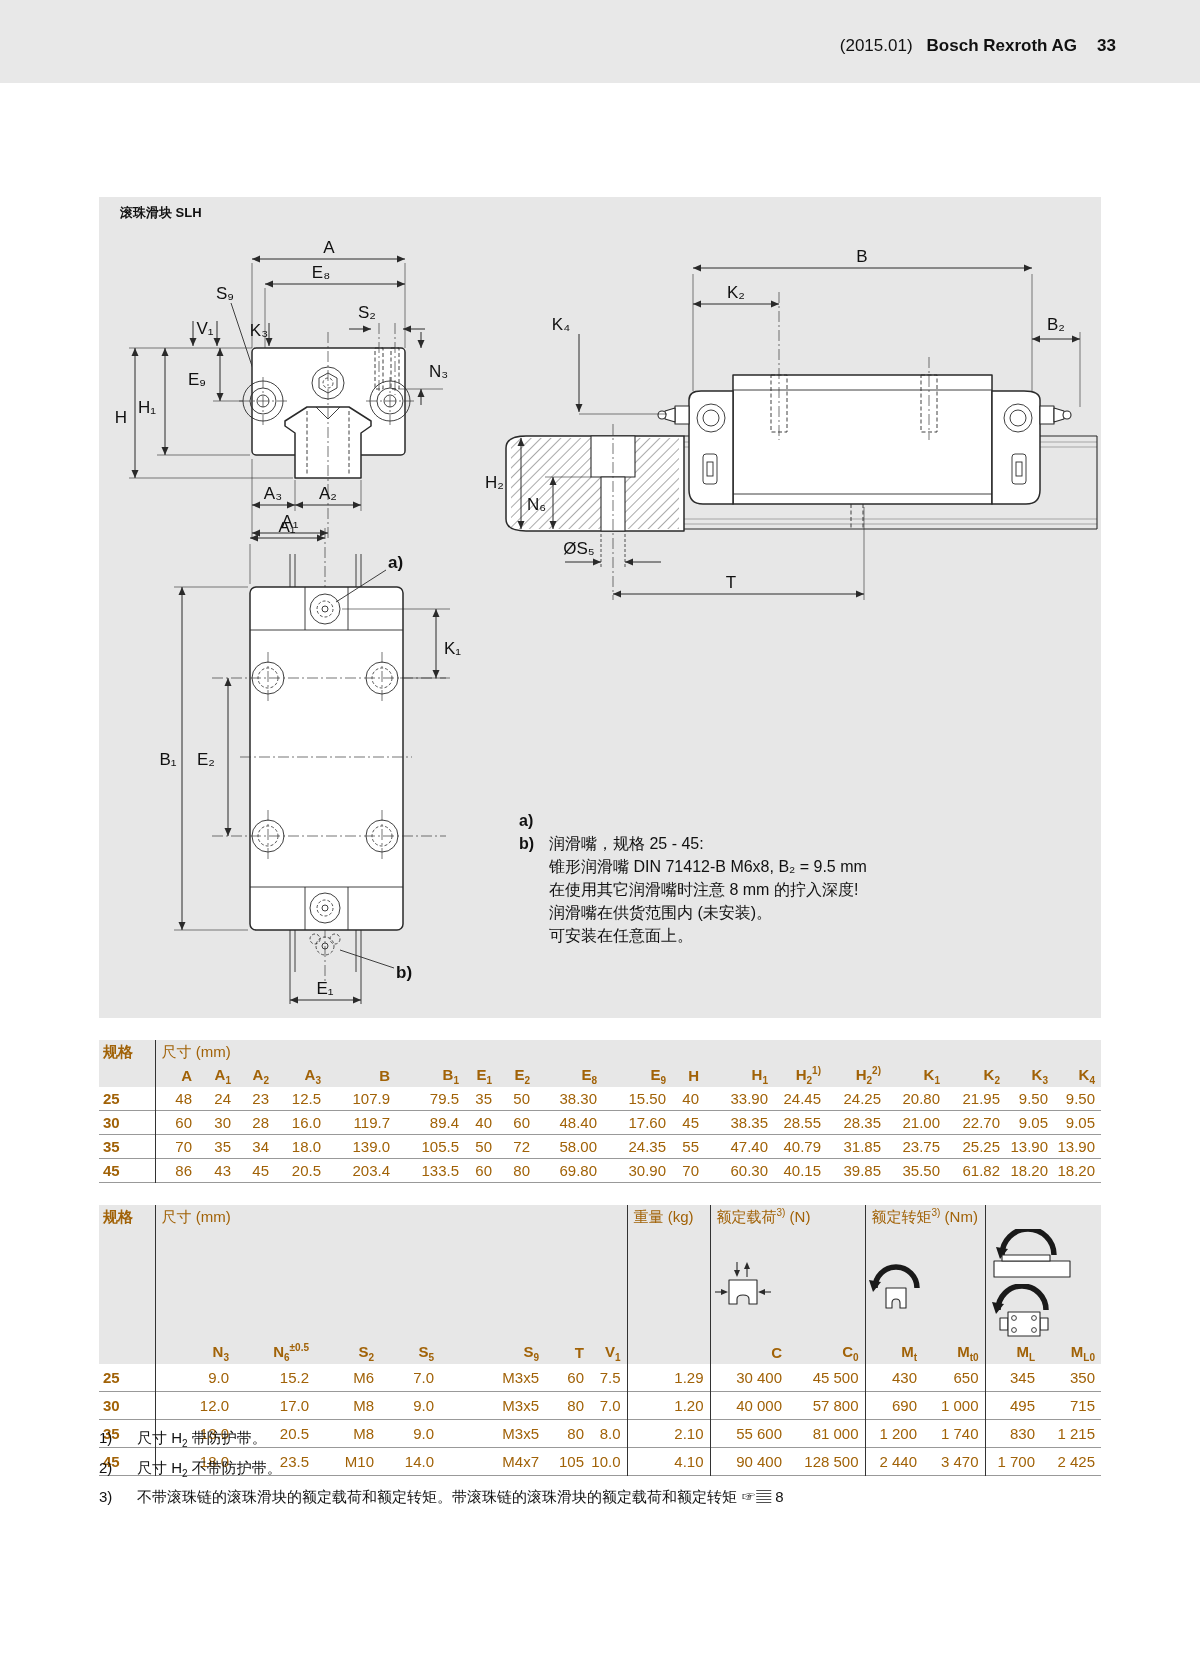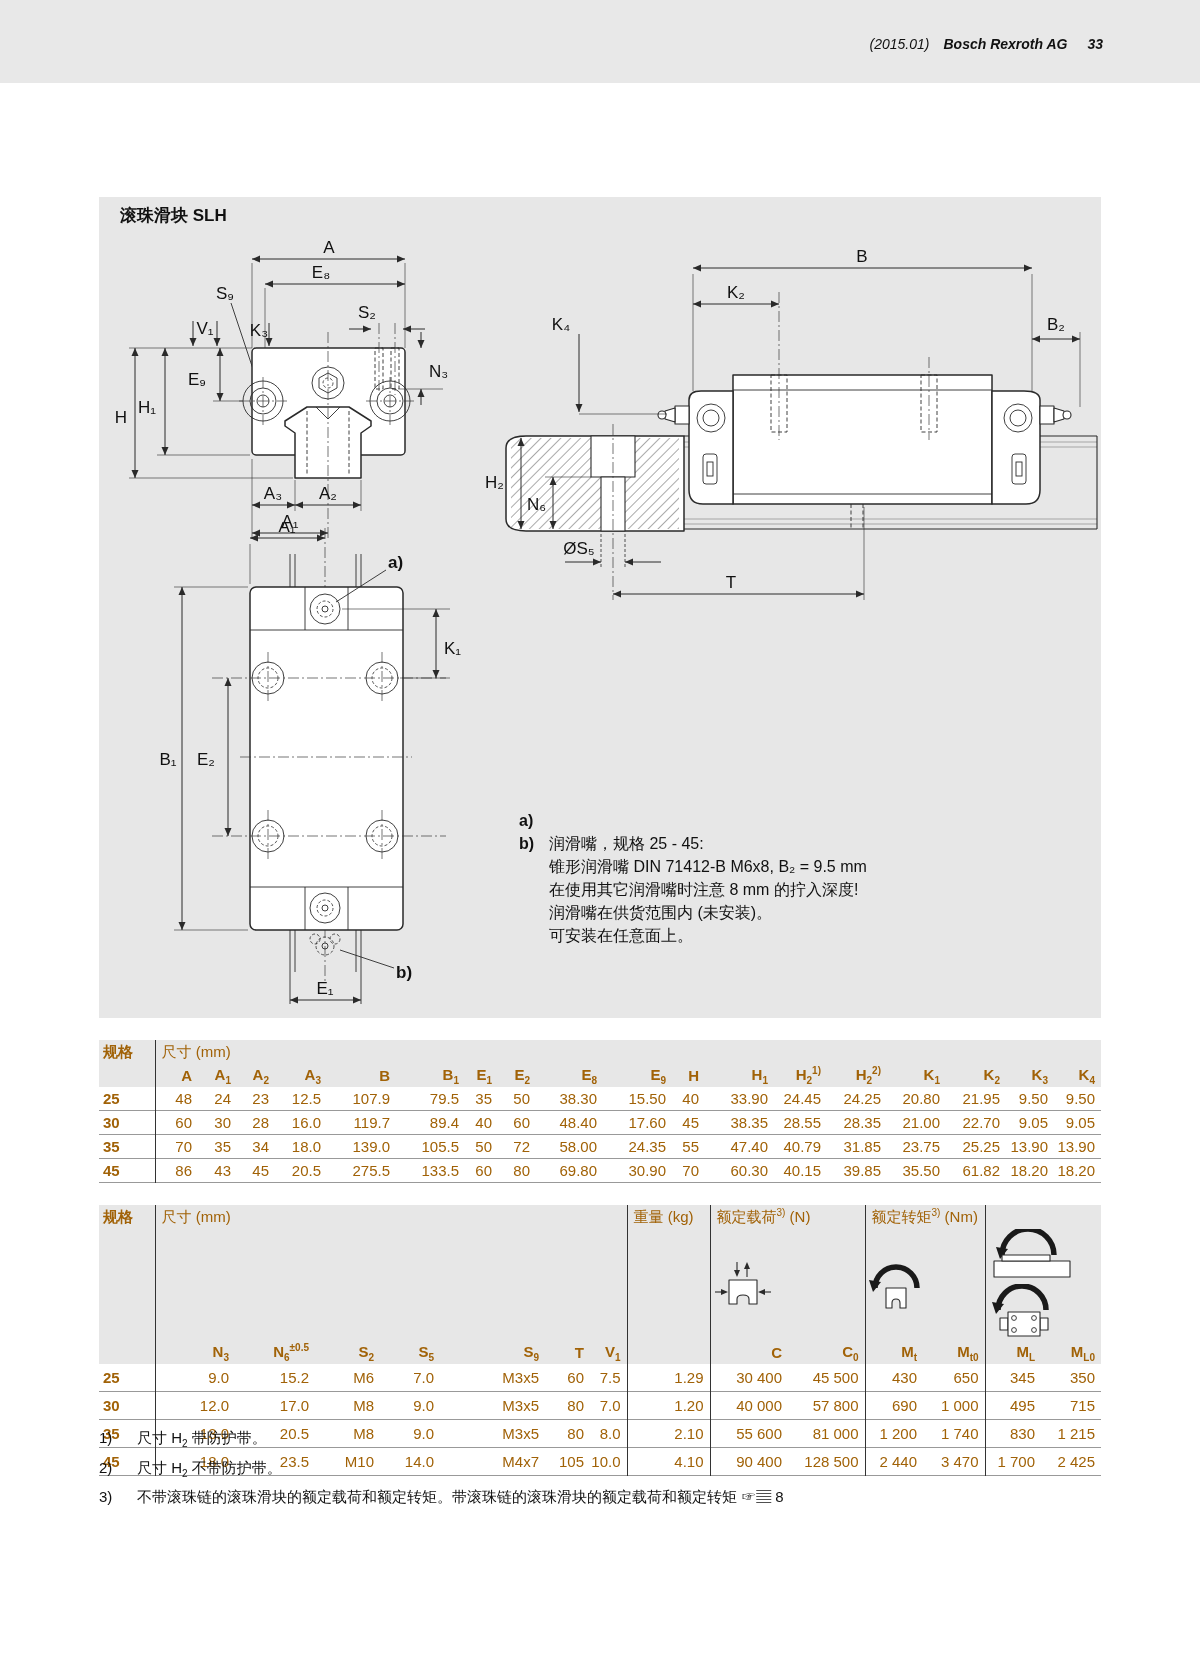--- a/index.html
+++ b/index.html
@@ -1,25 +1,25 @@
 <!DOCTYPE html>
 <html style="--band: #e8e8e8; --panel: #e7e7e7;"><head>
 <meta charset="utf-8">
 <style>
   html,body{margin:0;padding:0;background:#fff;}
   .page{position:relative;width:1200px;height:1658px;background:#fff;overflow:hidden;
         font-family:"Liberation Sans",sans-serif;color:#111;}
   
   .band{position:absolute;left:0;top:0;width:1200px;height:83px;background:var(--band,#e8e8e8);}
-  .band-text{position:absolute;right:97px;top:36px;font-size:14px;white-space:nowrap;font-style:italic;}
+  .band-text{position:absolute;right:84px;top:36px;font-size:17px;white-space:nowrap;}
   .band-text .brand{font-weight:bold;margin-left:14px;}
   .band-text .pageno{font-weight:bold;margin-left:20px;}
   
   .panel{position:absolute;left:99px;top:197px;width:1002px;height:821px;background:var(--panel,#e7e7e7);}
-  .panel-title{position:absolute;left:21px;top:7px;font-size:17px;font-weight:bold;}
+  .panel-title{position:absolute;left:21px;top:7px;font-size:13px;font-weight:bold;}
   .svgabs{position:absolute;}
   text.dl{font:17px "Liberation Sans",sans-serif;fill:#111;}
   text.dlb{font:bold 17px "Liberation Sans",sans-serif;fill:#111;}
   .dim{stroke:#2a2a2a;stroke-width:1;fill:none;}
   .ext{stroke:#2a2a2a;stroke-width:0.6;fill:none;}
   .thin{stroke:#2a2a2a;stroke-width:0.9;fill:none;}
   .soft{stroke:#8a8a8a;stroke-width:0.7;fill:none;}
   .cl{stroke:#3a3a3a;stroke-width:0.7;stroke-dasharray:11 3 2 3;fill:none;}
   .dsh{stroke:#2a2a2a;stroke-width:0.9;stroke-dasharray:4 2.5;fill:none;}
   .dshf{stroke:#2a2a2a;stroke-width:0.8;stroke-dasharray:3 2;fill:none;}
@@ -460,21 +460,21 @@
           <td class="num">25.25</td>
           <td class="num">13.90</td>
           <td class="num">13.90</td>
         </tr>
         <tr>
           <th class="spec">45</th>
           <td class="num bl">86</td>
           <td class="num">43</td>
           <td class="num">45</td>
           <td class="num">20.5</td>
-          <td class="num">275.5</td>
+          <td class="num">203.4</td>
           <td class="num">133.5</td>
           <td class="num">60</td>
           <td class="num">80</td>
           <td class="num">69.80</td>
           <td class="num">30.90</td>
           <td class="num">70</td>
           <td class="num">60.30</td>
           <td class="num">40.15</td>
           <td class="num">39.85</td>
           <td class="num">35.50</td>

